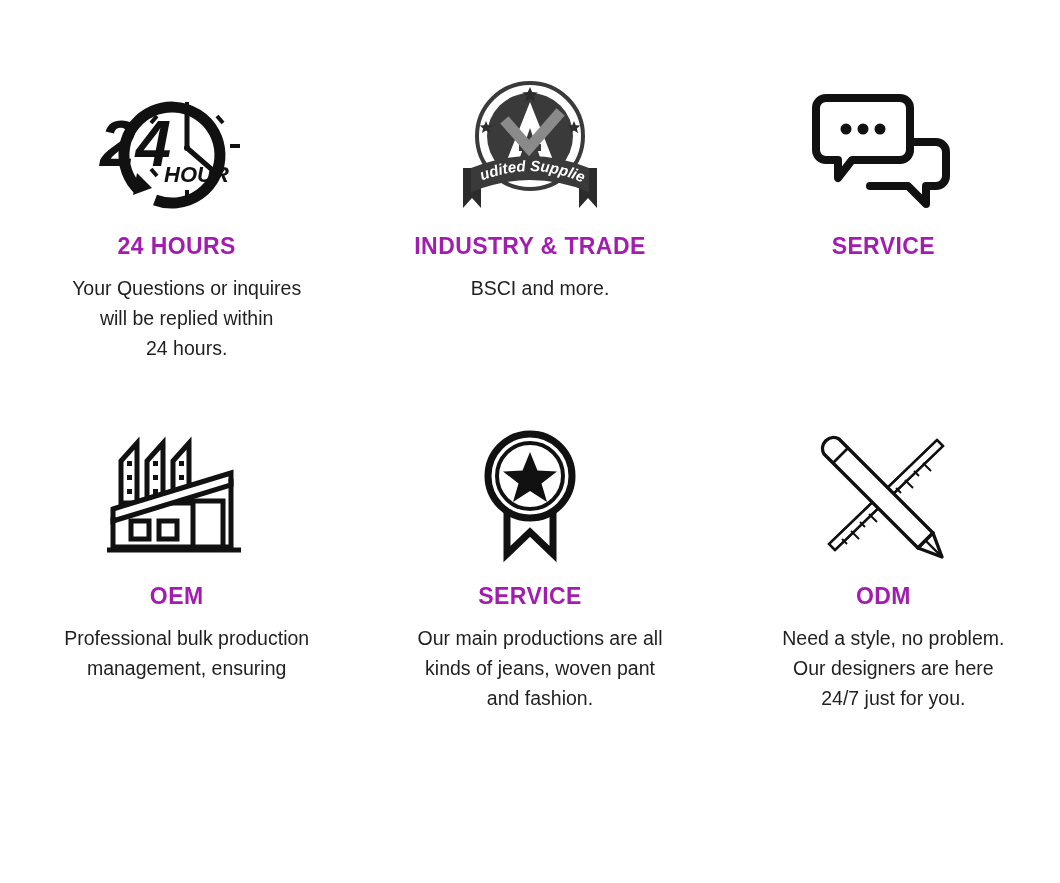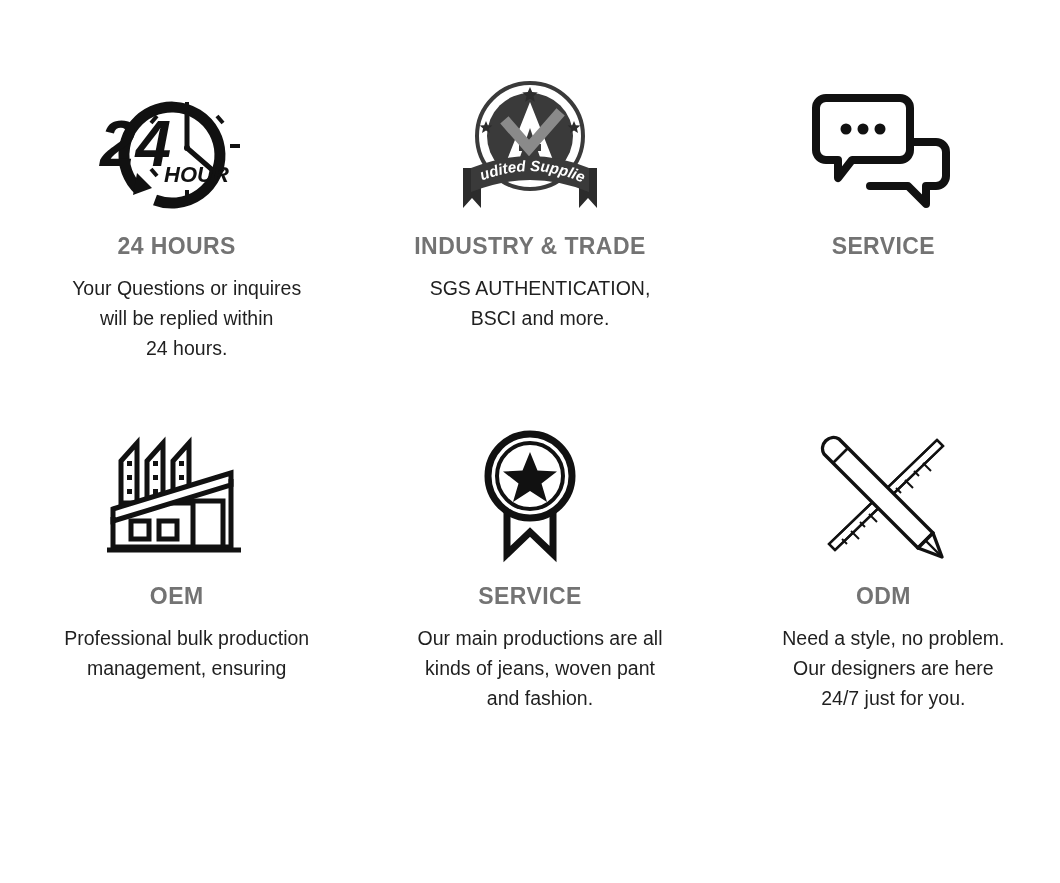--- a/index.html
+++ b/index.html
@@ -51,21 +51,21 @@
     height: 140px;
   }
 
   .feature-title {
     font-size: 23px;
     font-weight: bold;
     letter-spacing: 0.4px;
     margin-top: 18px;
     margin-bottom: 0;
     text-align: right;
-    color: #737373;
+    color: #a21caf;
     line-height: 1.1;
   }
 
   .feature-desc {
     margin-top: 14px;
     font-size: 19.5px;
     line-height: 30px;
     text-align: center;
     color: #1f1f1f;
     max-width: 300px;
@@ -146,21 +146,20 @@
         <path d="M16 92 Q75 68 134 92 L134 116 Q75 92 16 116 Z" fill="#3a3a3a"></path>
 
         <path id="ribbonArc" d="M24 106 Q75 84 126 106" fill="none"></path>
         <text font-family="'Liberation Sans', sans-serif" font-size="15" font-weight="bold" font-style="italic" fill="#ffffff">
           <textPath href="#ribbonArc" startOffset="50%" text-anchor="middle">Audited Supplier</textPath>
         </text>
       </svg>
     </div>
     <div class="feature-title">INDUSTRY &amp; TRADE</div>
     <div class="feature-desc">
-      <span class="line">SGS AUTHENTICATION,</span>
       <span class="line">BSCI and more.</span>
     </div>
   </div>
 
   <div class="feature-cell">
     <div class="icon-wrap">
       <svg width="150" height="125" viewBox="0 0 150 125" aria-hidden="true">
 
         <path d="M62 58 L128 58 A10 10 0 0 1 138 68 L138 92 A10 10 0 0 1 128 102 L118 102 L118 120 L100 102 L62 102" fill="#ffffff" stroke="#111" stroke-width="8" stroke-linejoin="round" stroke-linecap="round"></path>
 

